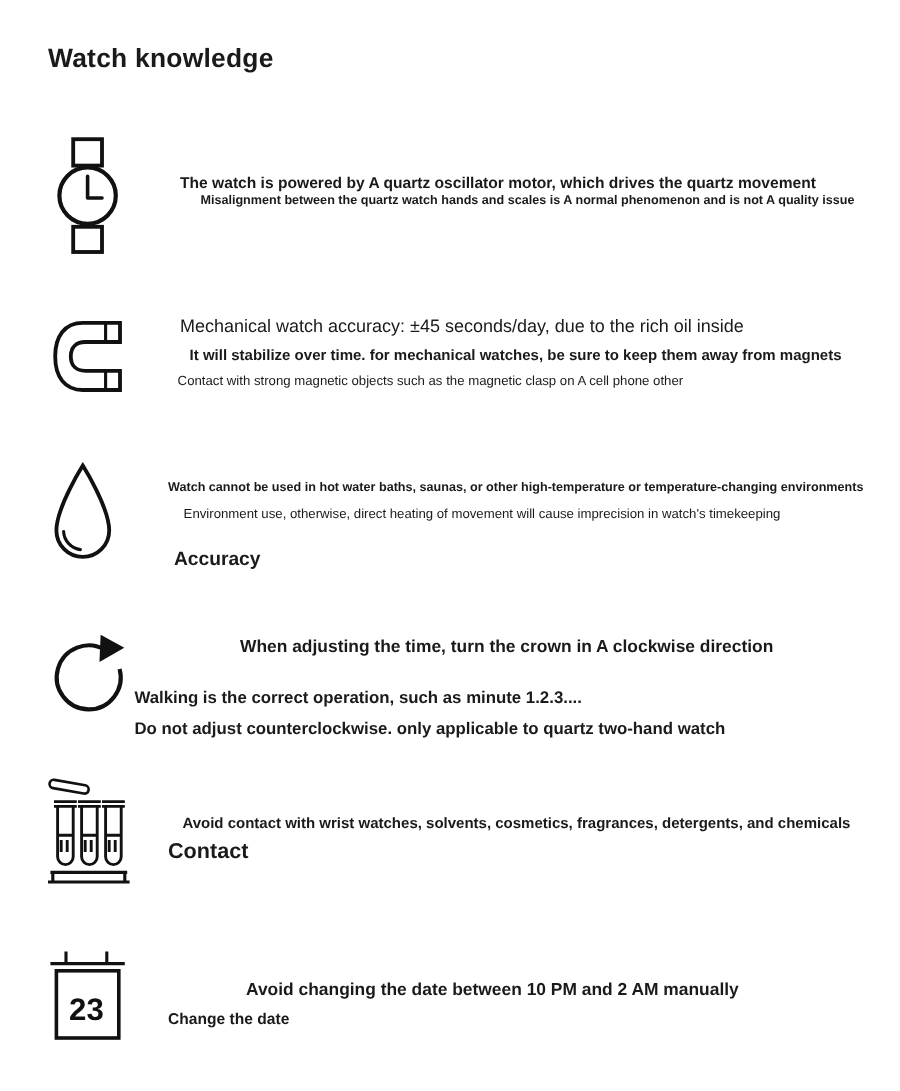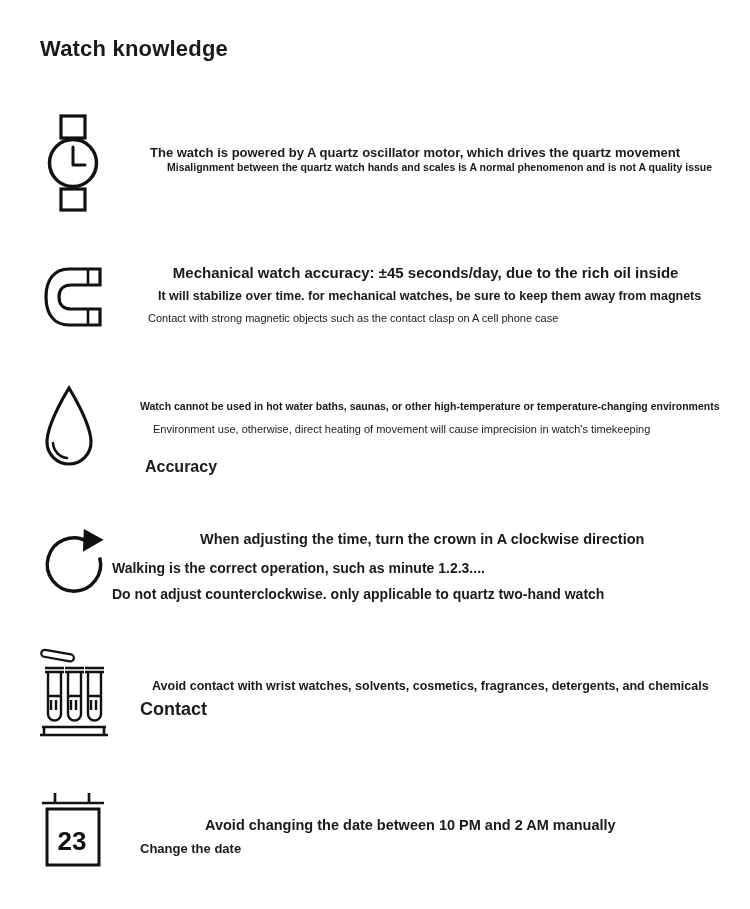--- a/index.html
+++ b/index.html
@@ -22,35 +22,35 @@
 
   .s1 { top:113px; height:100px; }
   .s1 .icon-box { left:44px; top:0; width:58px; height:100px; }
   .s1 .text-box { top:32px; }
   .s1 .l1 { padding-left:57px; font-size:10.5px; font-weight:bold; margin-bottom:6px; }
   .s1 .l2 { padding-left:40px; font-size:13px;   font-weight:bold; }
 
   .s2 { top:260px; height:80px; }
   .s2 .icon-box { left:42px; top:4px; width:60px; height:66px; }
   .s2 .text-box { top:4px; }
-  .s2 .l1 { padding-left:40px; font-size:15px;   font-weight:bold; margin-bottom:7px;text-align:center; }
+  .s2 .l1 { padding-left:40px; font-size:15px;   font-weight:normal; margin-bottom:7px; }
   .s2 .l2 { padding-left:48px; font-size:12.5px; font-weight:bold; margin-bottom:8px; }
   .s2 .l3 { padding-left:38px; font-size:11px;   font-weight:normal; }
 
   .s3 { top:383px; height:92px; }
   .s3 .icon-box { left:40px; top:0; width:58px; height:88px; }
   .s3 .text-box { top:17px; }
   .s3 .l1 { padding-left:30px; font-size:10.5px; font-weight:bold; margin-bottom:10px; }
   .s3 .l2 { padding-left:43px; font-size:11px;   font-weight:normal; margin-bottom:21px; }
   .s3 .l3 { padding-left:35px; font-size:16px;   font-weight:bold; }
 
   .s4 { top:523px; height:80px; }
   .s4 .icon-box { left:42px; top:2px; width:64px; height:74px; }
   .s4 .text-box { top:8px; }
-  .s4 .l1 { padding-left:90px; font-size:14.5px; font-weight:bold; margin-bottom:12px; }
+  .s4 .l1 { padding-left:90px; font-size:14.5px; font-weight:bold; margin-bottom:25px; }
   .s4 .l2 { padding-left:2px;  font-size:14px;   font-weight:bold; margin-bottom:9px; }
   .s4 .l3 { padding-left:2px;  font-size:14px;   font-weight:bold; }
 
   .s5 { top:645px; height:100px; }
   .s5 .icon-box { left:38px; top:0; width:72px; height:98px; }
   .s5 .text-box { top:34px; }
   .s5 .l1 { padding-left:42px; font-size:12.5px; font-weight:bold; margin-bottom:5px; }
   .s5 .l2 { padding-left:30px; font-size:18px;   font-weight:bold; }
 
   .s6 { top:790px; height:85px;padding-left:27px; }
@@ -82,21 +82,21 @@
 <div class="section s2">
   <div class="icon-box">
     <svg viewBox="0 0 60 66">
       <path d="M58,5 H27 C12,5 4,16 4,33 C4,50 12,61 27,61 H58 V45 H29 C22,45 17,41 17,33 C17,25 22,21 29,21 H58 Z" stroke-width="3.2"></path>
       <path d="M46,5 V21 M46,45 V61" stroke-width="2.6"></path>
     </svg>
   </div>
   <div class="text-box">
     <div class="line l1">Mechanical watch accuracy: ±45 seconds/day, due to the rich oil inside</div>
     <div class="line l2">It will stabilize over time. for mechanical watches, be sure to keep them away from magnets</div>
-    <div class="line l3">Contact with strong magnetic objects such as the contact clasp on A cell phone case</div>
+    <div class="line l3">Contact with strong magnetic objects such as the magnetic clasp on A cell phone other</div>
   </div>
 </div>
 
 <div class="section s3">
   <div class="icon-box">
     <svg viewBox="0 0 58 88">
       <path d="M29,5 C29,5 7,40 7,59 A22,22 0 0 0 51,59 C51,40 29,5 29,5 Z" stroke-width="3.2"></path>
       <path d="M13,60 A16,16 0 0 0 27,75" stroke-width="2.6" stroke-linecap="round"></path>
     </svg>
   </div>

